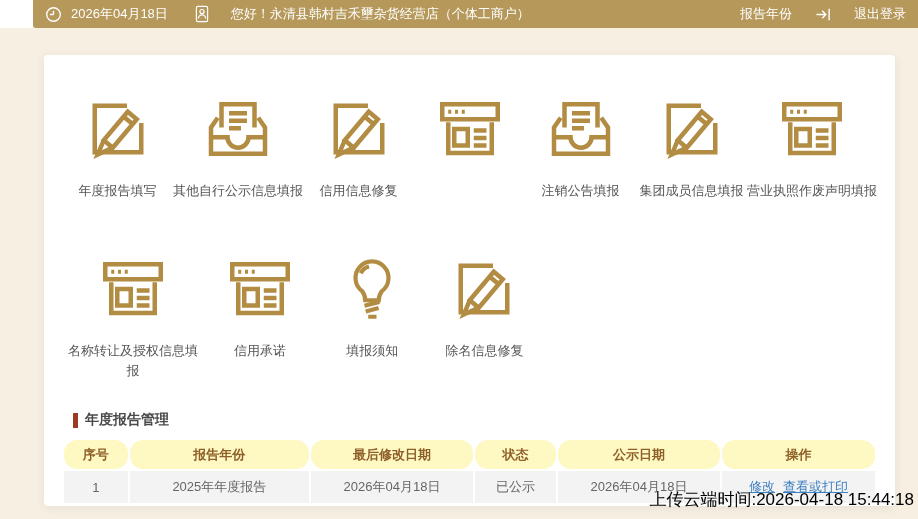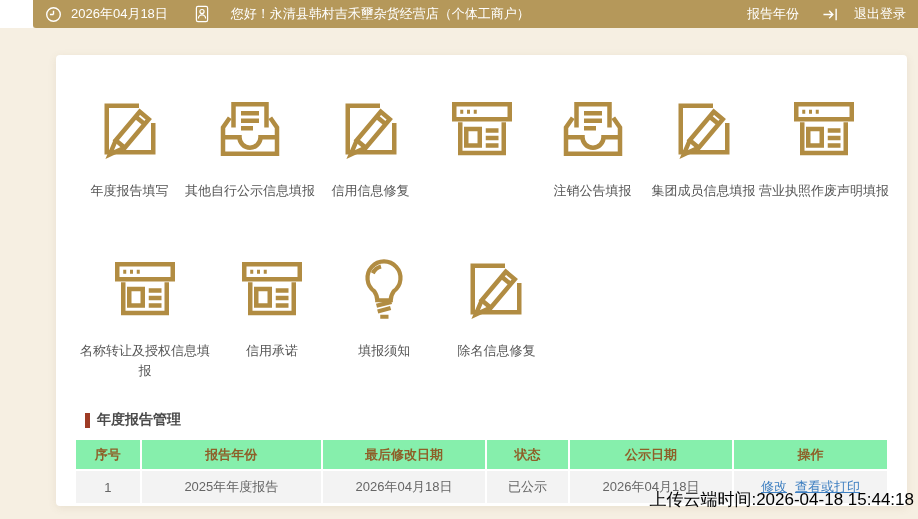--- a/index.html
+++ b/index.html
@@ -20,25 +20,25 @@
     display:flex; align-items:center;
     padding:0 12px; font-size:13px;
     border-bottom-left-radius:3px;
   }
   .topbar svg { display:block; }
   .tb-item { display:flex; align-items:center; gap:7px; }
   .tb-date { margin-left:2px; }
   .tb-greet { margin-left:26px; display:flex; align-items:center; gap:21px; }
   .tb-spacer { flex:1; }
   .tb-link { color:#fff; cursor:pointer; text-decoration:none; }
-  .tb-logout { display:flex; align-items:center; gap:15px; margin-left:22px; cursor:pointer; }
+  .tb-logout { display:flex; align-items:center; gap:22px; margin-left:22px; cursor:pointer; }
 
   
   .panel {
-    position:absolute; left:56px; top:55px; width:851px; height:451px;
+    position:absolute; left:44px; top:55px; width:851px; height:451px;
     background:#ffffff; border-radius:4px;
     box-shadow:0 2px 8px rgba(120,100,60,.10);
   }
   .tiles {
     display:grid; grid-template-columns:repeat(7,1fr);
     margin:38px 18px 0 18px; justify-items:center;
   }
   .tiles.row2 { margin-top:52px; }
   .tile { display:flex; flex-direction:column; align-items:center; cursor:pointer; }
   .tile svg { width:72px; height:72px; color:#b18c42; }
@@ -54,22 +54,22 @@
     font-size:14px; font-weight:bold; color:#4a4a4a;padding-left:11px;
   }
   .section-bar { width:5px; height:15px; background:#9e3b25; }
 
   table.report {
     margin:9px 18px 0 18px; width:815px;
     border-collapse:separate; border-spacing:2px;
     font-size:13px;
   }
   table.report th {
-    background:#86efac; color:#8e5f28; font-weight:bold;
-    height:29px; text-align:center;
+    background:#fef9c3; color:#8e5f28; font-weight:bold;
+    height:29px; text-align:center;border-radius:13px;
   }
   table.report td {
     background:#f3f3f3; color:#666;
     height:32px; text-align:center;
   }
   .col-idx{width:66px}.col-year{width:186px}.col-mod{width:168px}
   .col-status{width:84px}.col-pub{width:168px}.col-ops{width:159px}
   .op-link { color:#3e7fc1; text-decoration:underline; cursor:pointer; margin:0 4px; }
 
   

